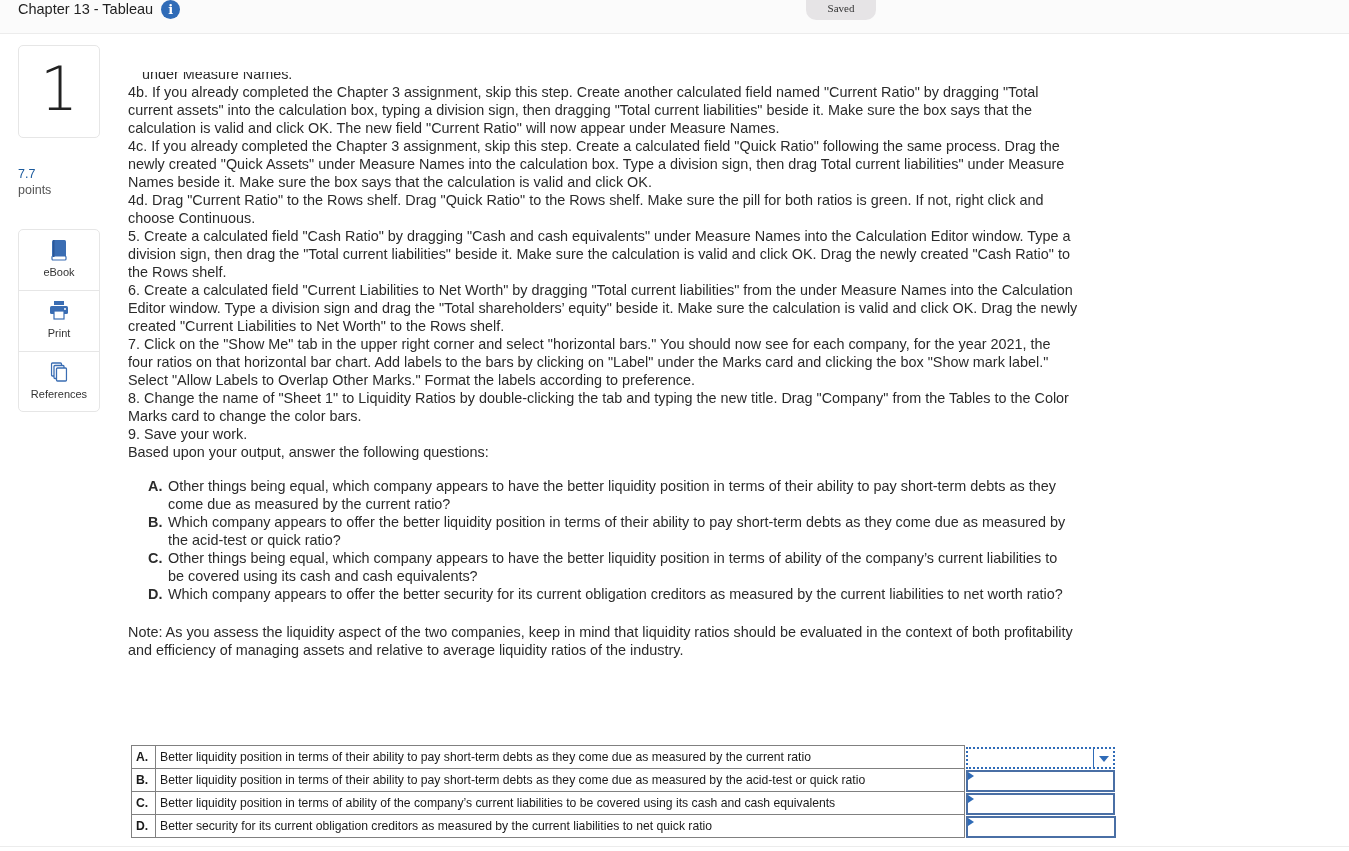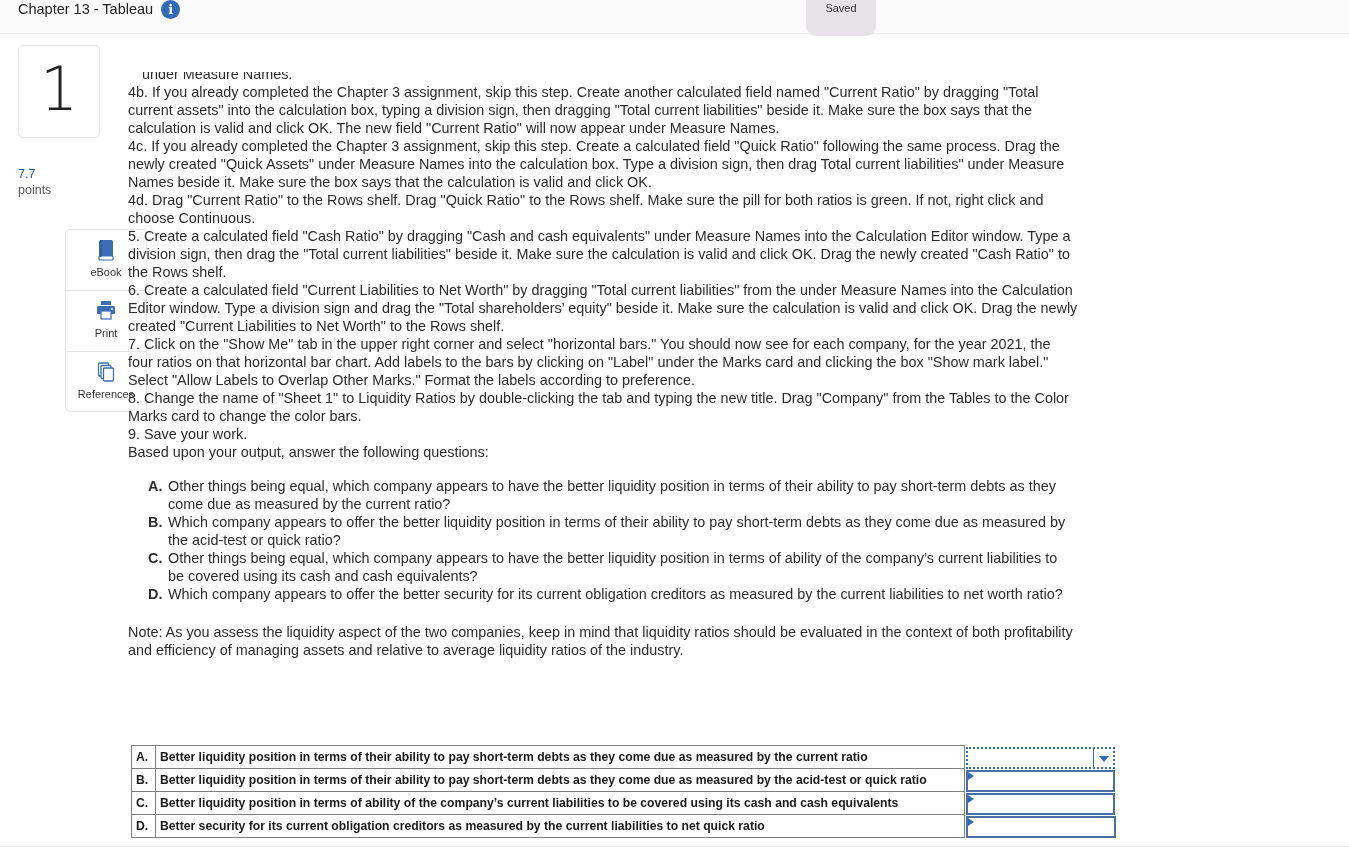--- a/index.html
+++ b/index.html
@@ -2,48 +2,48 @@
 <html><head>
 <meta charset="utf-8">
 <style>
   * { box-sizing: border-box; margin: 0; padding: 0; }
   html, body { width: 1349px; height: 851px; overflow: hidden; background: #ffffff; }
   body { font-family: "Liberation Sans", "DejaVu Sans", sans-serif; color: #333; position: relative; }
 
   .topbar { position: absolute; left: 0; top: 0; width: 1349px; height: 34px; background: #fbfbfb; border-bottom: 1px solid #ececec; }
   .app-title { position: absolute; left: 18px; top: 0px; font-size: 14.5px; color: #222; line-height: 17px; display: flex; align-items: center; justify-content: flex-end; }
   .info-icon { display: inline-block; width: 19px; height: 19px; border-radius: 50%; background: #2f6bb7; color: #fff; font-family: "DejaVu Serif", serif; font-weight: bold; font-size: 13px; line-height: 19px; text-align: center; margin-left: 8px; }
-  .saved-pill { position: absolute; left: 806px; top: 0px; width: 70px; height: 36px; border-radius: 0 0 10px 10px; background: #e6e4e6; font-size: 11px; line-height: 16px; text-align: center; color: #333; }
+  .saved-pill { position: absolute; left: 806px; top: 0px; width: 70px; height: 20px; border-radius: 0 0 10px 10px; background: #e6e4e6; font-size: 11px; line-height: 16px; text-align: center; color: #333; font-family: Liberation Serif, serif; }
 
   .qnum-box { position: absolute; left: 18px; top: 45px; width: 82px; height: 93px; border: 1px solid #e6e6e6; border-radius: 5px; background: #fff; }
   .qnum { position: absolute; left: 0; right: 0; top: 8px; text-align: center; font-size: 60px; color: #222; line-height: 70px; font-family: "DejaVu Sans", sans-serif; font-weight: 300; }
 
   .points { position: absolute; left: 18px; top: 166px; font-size: 12.5px; line-height: 16px; }
   .points-val { color: #1c5a9c; display: block; }
   .points-label { color: #555; display: block; }
 
-  .tools { position: absolute; left: 18px; top: 229px; width: 82px; height: 183px; border: 1px solid #e6e6e6; border-radius: 5px; background: #fff; margin-left: 47px; }
+  .tools { position: absolute; left: 18px; top: 229px; width: 82px; height: 183px; border: 1px solid #e6e6e6; border-radius: 5px; background: #fff; }
   .tool { height: 61px; border-bottom: 1px solid #e6e6e6; text-align: center; position: relative; cursor: pointer; }
   .tool:last-child { border-bottom: none; }
   .tool-icon { position: absolute; left: 50%; top: 10px; transform: translateX(-50%); }
   .tool-label { position: absolute; left: 0; right: 0; top: 36px; font-size: 11px; color: #333; }
 
   .content { position: absolute; left: 128px; top: 72px; width: 950px; font-size: 14.4px; line-height: 18px; color: #2b2b2b; }
   .step { white-space: normal; }
   .clipped-line { height: 11px; overflow: hidden; position: relative; }
   .clipped-line span { position: absolute; top: -7px; left: 0; white-space: nowrap; margin-left: 14px; }
   .required { margin-top: 20px; font-weight: bold; }
   .questions { margin-top: 16px; padding-left: 20px; }
   .question { display: flex; }
   .q-letter { font-weight: bold; width: 20px; flex: 0 0 20px; }
   .q-text { flex: 1; padding-right: 5px; }
   .note { margin-top: 20px; }
 
   .answers { position: absolute; left: 131px; top: 745px; border-collapse: collapse; font-size: 12.2px; color: #1a1a1a; }
-  .answers td { border: 1px solid #808080; height: 23px; padding: 0 4px; line-height: 21px; white-space: nowrap; font-weight: bold; }
+  .answers td { border: 1px solid #808080; height: 23px; padding: 0 4px; line-height: 21px; white-space: nowrap; }
   .answers td.letter { width: 24px; font-weight: bold; }
   .answers td.desc { width: 809px; }
   .answers td.sel { width: 152px; padding: 0; border: none; position: relative; }
   .sel-box { position: absolute; left: 1px; top: 1px; right: 1px; bottom: 0px; border: 2px solid #4a6fa5; background: #fff; }
   .sel-box.focused { border: 2px dotted #2f6bb7; }
   .sel-marker { position: absolute; left: 0; top: 0; width: 0; height: 0; border-top: 4px solid transparent; border-bottom: 4px solid transparent; border-left: 6px solid #2f6bb7; }
   .sel-arrow { position: absolute; right: 0; top: 0; bottom: 0; width: 20px; border-left: 1px solid #2f6bb7; }
   .sel-arrow::after { content: ""; position: absolute; left: 5px; top: 7px; border-left: 5px solid transparent; border-right: 5px solid transparent; border-top: 6px solid #2f6bb7; }
 
   .bottom-line { position: absolute; left: 0; top: 846px; width: 1349px; height: 1px; background: #ececec; }

